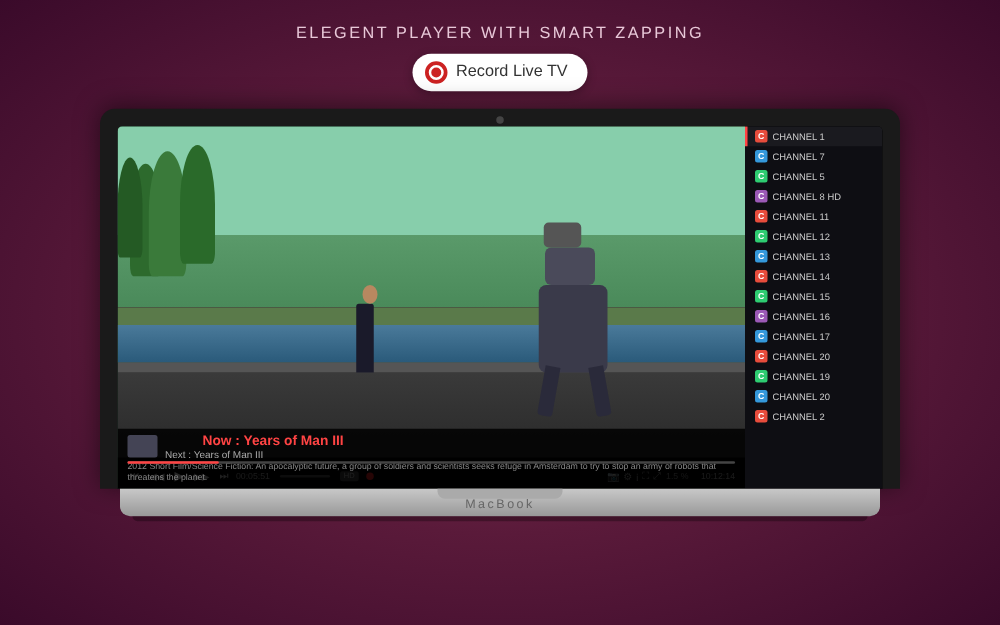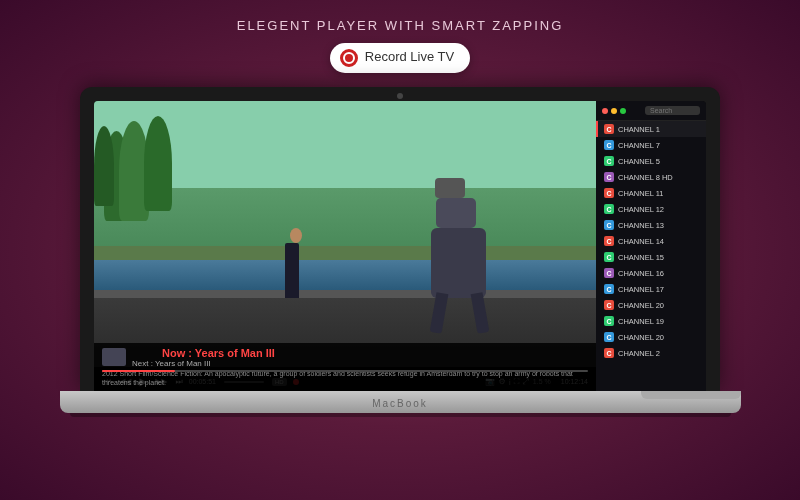--- a/index.html
+++ b/index.html
@@ -314,27 +314,27 @@
     
     .video-bottom {
       position: absolute;
       bottom: 0;
       left: 0;
       right: 0;
     }
 
     
     .laptop-base {
-      width: 681px;
+      width: 608px;
       height: 22px;
       background: linear-gradient(180deg, #c8c8c8 0%, #b0b0b0 50%, #989898 100%);
       border-radius: 0 0 8px 8px;
       position: relative;
       display: flex;
-      justify-content: flex-end;
+      justify-content: center;
       align-items: flex-start;
     }
     .laptop-notch {
       width: 100px;
       height: 8px;
       background: #aaa;
       border-radius: 0 0 6px 6px;
       margin-top: 0;
     }
     .laptop-brand {
@@ -434,28 +434,20 @@
                 <span class="ctrl-icon">⤢</span>
               </div>
               <span class="aspect-info">1.5 %</span>
               <span class="time-display" style="margin-left:6px;">10:12:14</span>
             </div>
           </div>
         </div>
       </div>
 
       <div class="channel-list">
-        <div class="channel-list-header">
-          <div class="channel-dots">
-            <div class="dot dot-red"></div>
-            <div class="dot dot-yellow"></div>
-            <div class="dot dot-green"></div>
-          </div>
-          <input class="search-box" type="text" placeholder="Search" style="">
-        </div>
         <div class="channel-items" id="channel-items-container">
         <div class="channel-item active">
               <div class="ch-icon" style="background: rgb(231, 76, 60);">C</div>
               <span class="ch-name">CHANNEL 1</span>
             </div>
             <div class="channel-item">
               <div class="ch-icon" style="background: rgb(52, 152, 219);">C</div>
               <span class="ch-name">CHANNEL 7</span>
             </div>
             <div class="channel-item">

